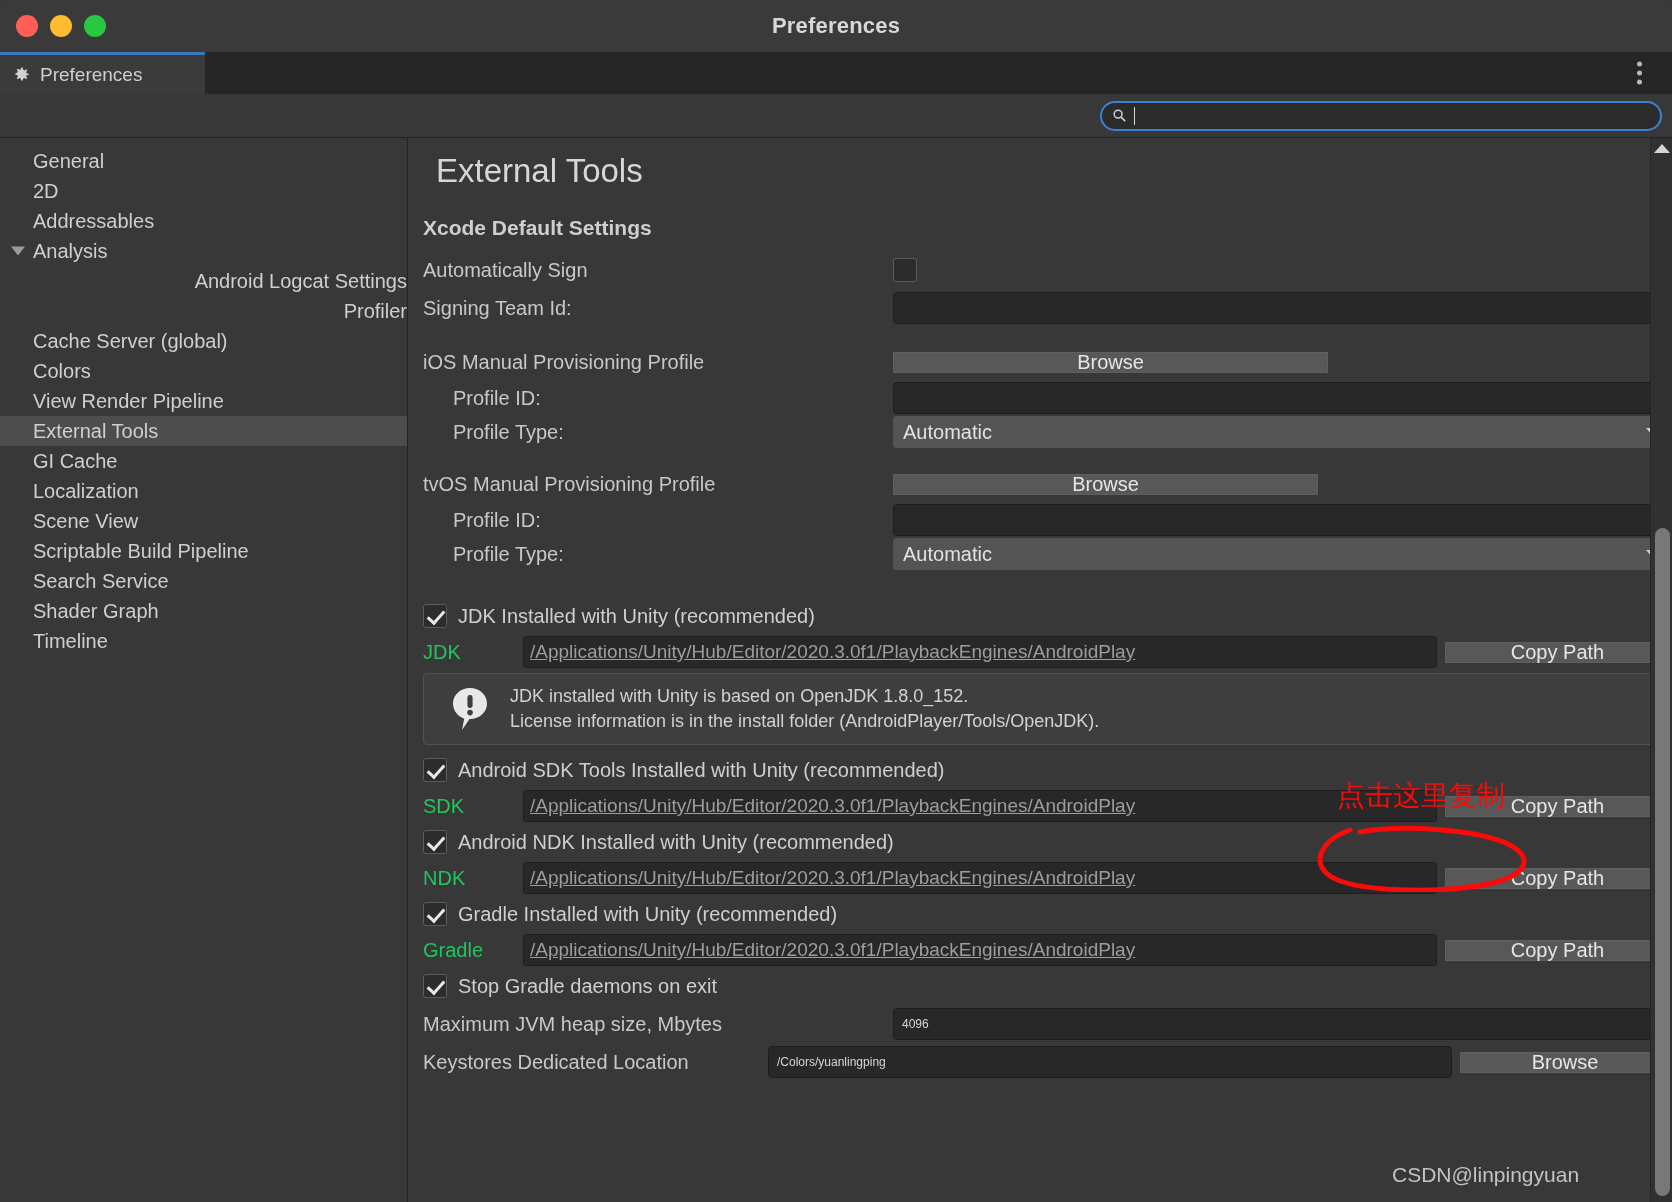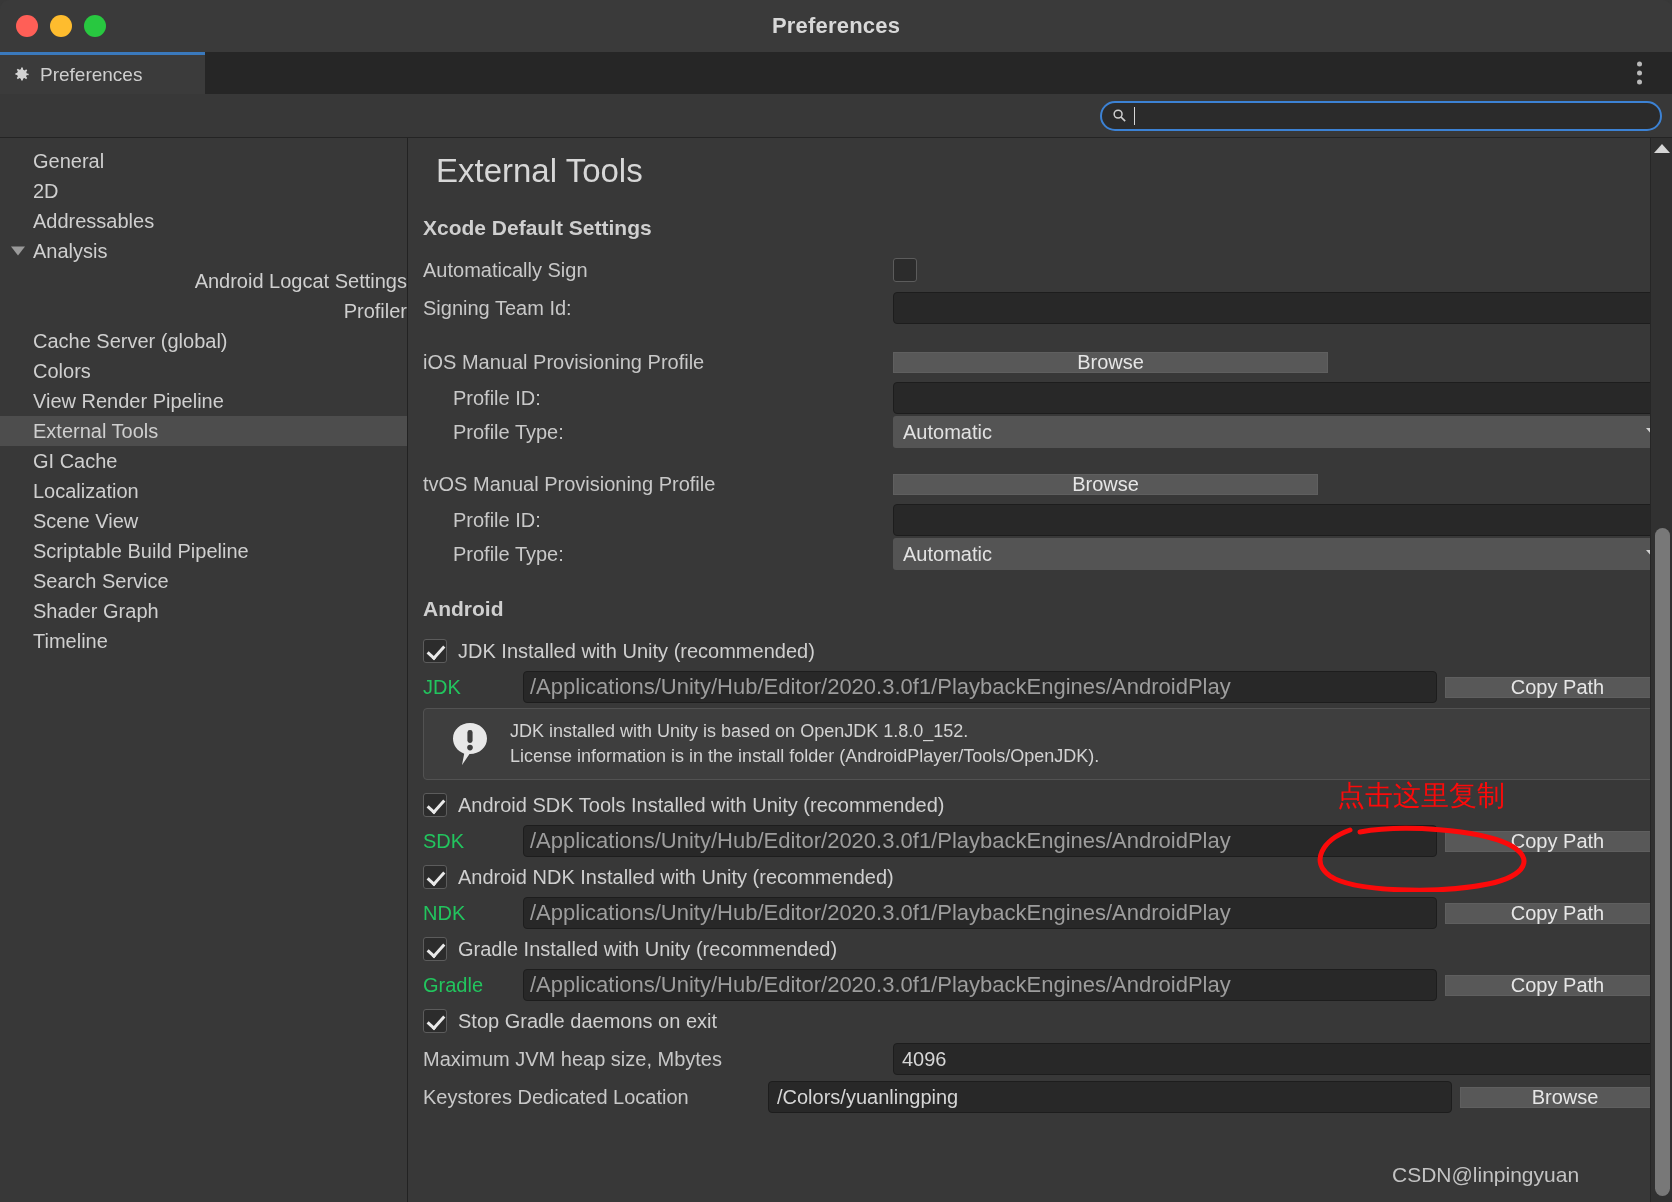--- a/index.html
+++ b/index.html
@@ -150,26 +150,26 @@
 
   .field {
     flex: 1; height: 32px;
     background: #282828;
     border: 1px solid #1d1d1d;
     border-radius: 4px;
   }
   .field.path {
     display: flex; align-items: center;
     padding: 0 6px;
-    color: #9d9d9d; font-size: 22px;
-    white-space: nowrap; overflow: hidden;
+    color: #9d9d9d; font-size: 19px;
+    white-space: nowrap; overflow: hidden; text-decoration: underline;
   }
   .field.value {
     display: flex; align-items: center; padding: 0 8px;
-    color: #d6d6d6; font-size: 20px;
+    color: #d6d6d6; font-size: 12px;
   }
   .dropdown {
     flex: 1; height: 32px; background: #545454;
     border-radius: 3px; display: flex; align-items: center;
     padding: 0 10px; color: #e2e2e2; font-size: 20px;
     position: relative;
   }
   .dropdown .chev {
     position: absolute; right: 10px; top: 50%;
     transform: translateY(-50%);
@@ -405,21 +405,20 @@
         <div class="row tight">
           <div class="lbl sub">Profile Type:</div>
           <div class="dropdown">
             <span>Automatic</span>
             <span class="chev"></span>
           </div>
         </div>
 
         <div style="height:26px"></div>
 
-        <div class="sec-head">Android</div>
 
         <div class="cb-row">
           <div class="cb checked"></div>
           <div class="txt">JDK Installed with Unity (recommended)</div>
         </div>
 
         <div class="row tight">
           <div class="lbl dim">JDK</div>
           <div class="field path">/Applications/Unity/Hub/Editor/2020.3.0f1/PlaybackEngines/AndroidPlay</div>
           <button class="btn copy">Copy Path</button>

